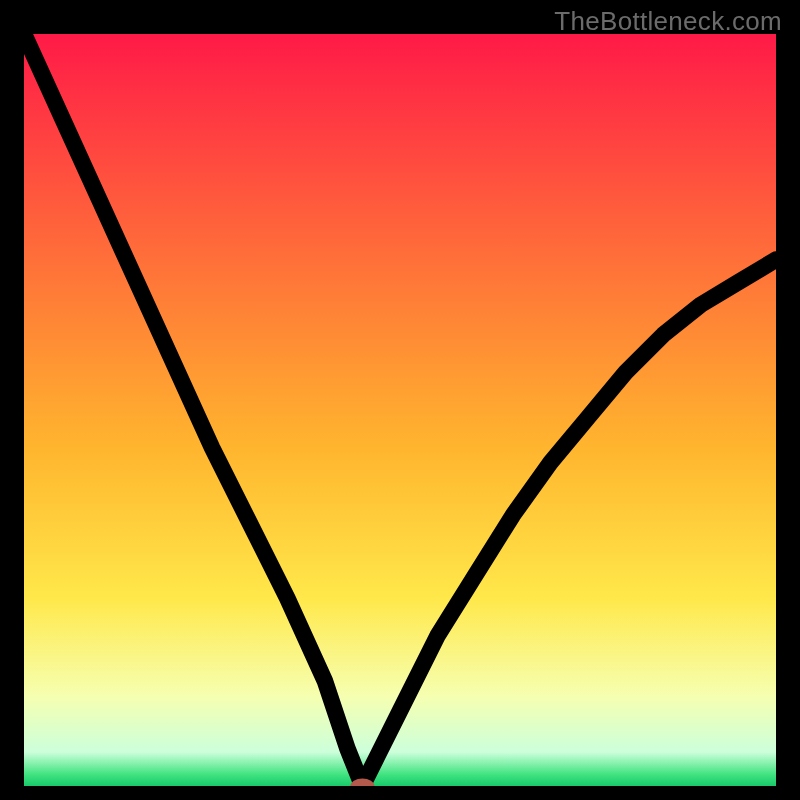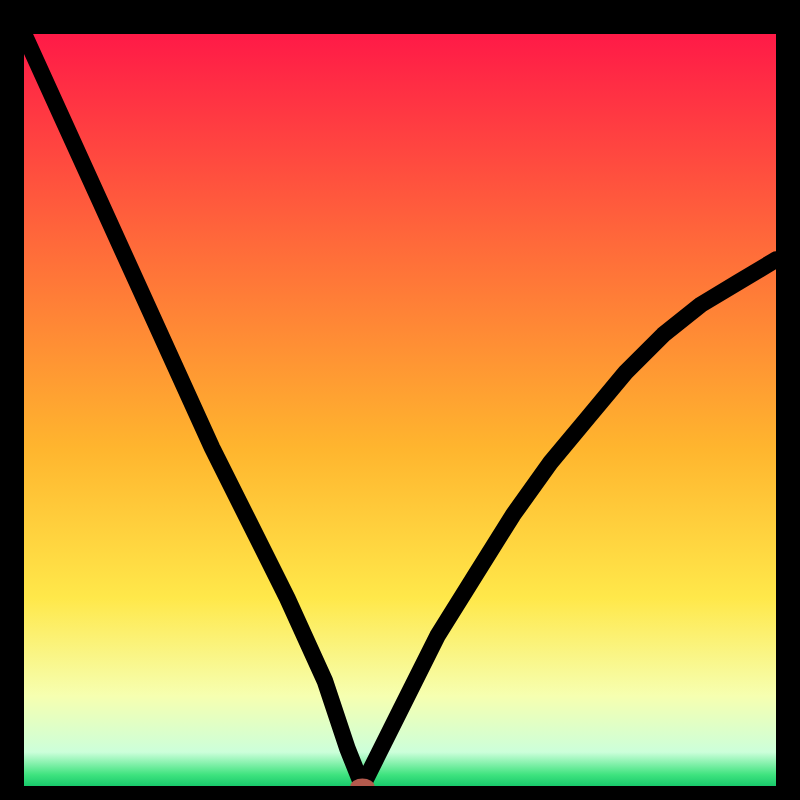--- a/index.html
+++ b/index.html
@@ -49,20 +49,21 @@
   }
   .marker {
     fill: #b45a4d;
     stroke: none;
   }
 </style>
 </head>
 <body>
 
 <div class="frame">
+  <div class="watermark">TheBottleneck.com</div>
 
   <div class="plot-wrap">
     <svg class="plot" viewBox="0 0 100 100" preserveAspectRatio="none">
       <defs>
         <linearGradient id="bg-grad" x1="0" y1="0" x2="0" y2="1">
             <stop offset="0%" stop-color="#ff1a47"></stop>
             <stop offset="28.000000000000004%" stop-color="#ff6a3a"></stop>
             <stop offset="55.00000000000001%" stop-color="#ffb52e"></stop>
             <stop offset="75%" stop-color="#ffe84a"></stop>
             <stop offset="88%" stop-color="#f6ffb0"></stop>

